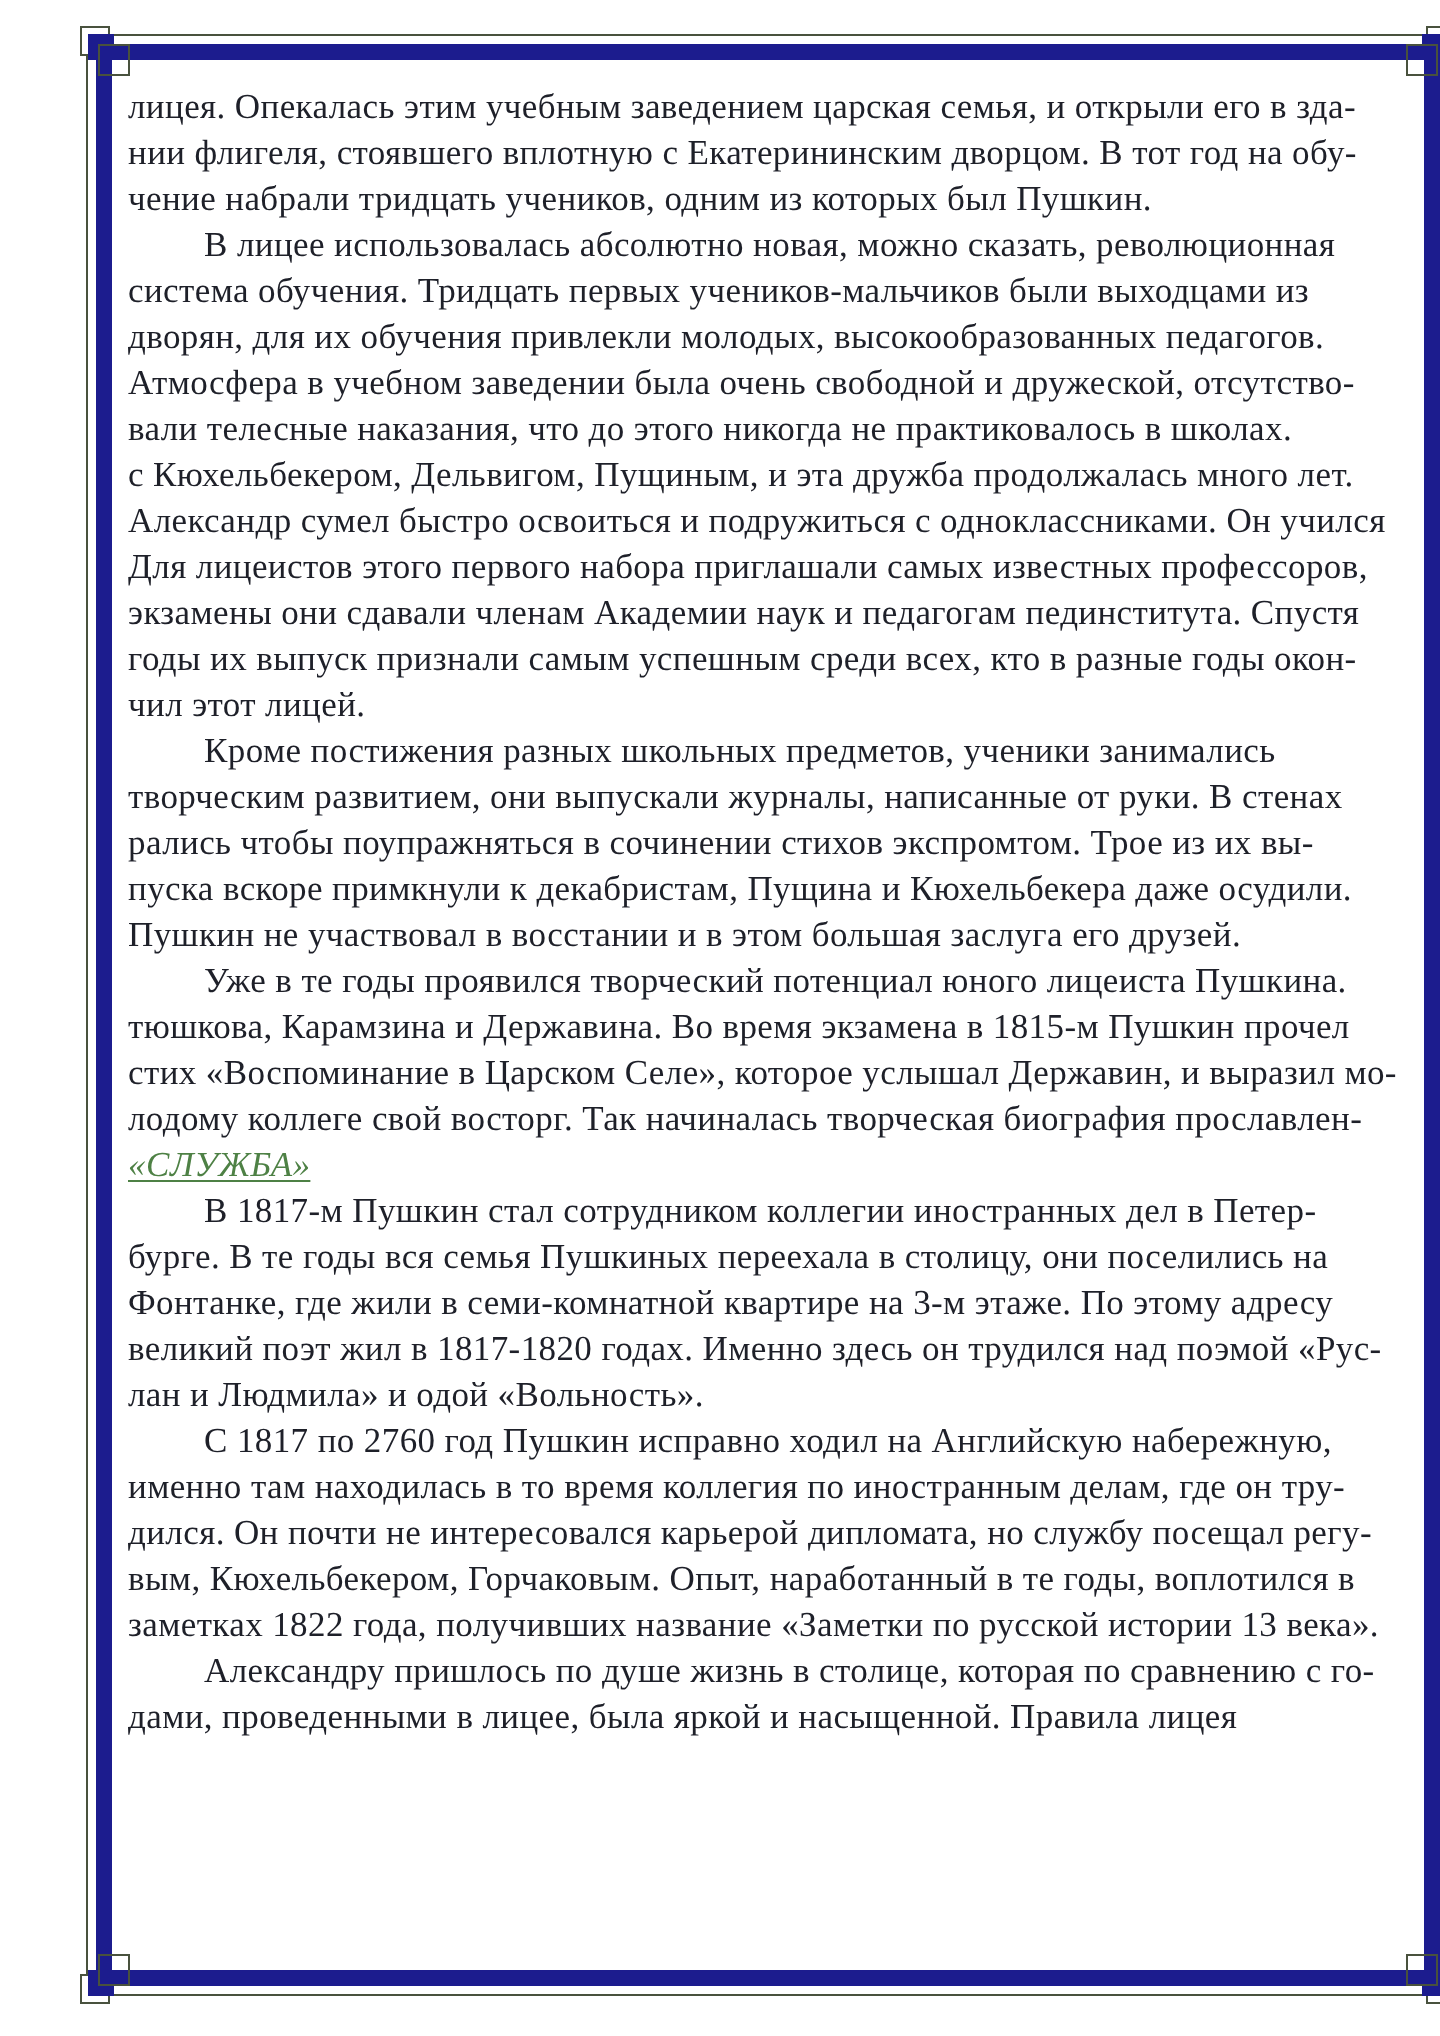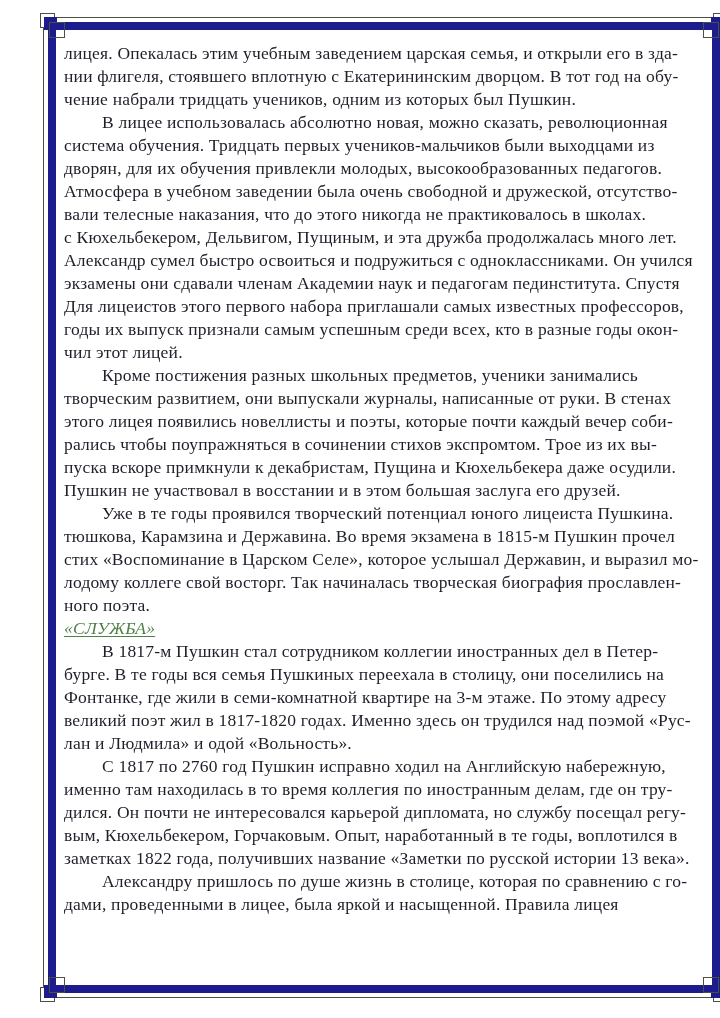--- a/index.html
+++ b/index.html
@@ -99,35 +99,33 @@
       <div class="ln">лицея. Опекалась этим учебным заведением царская семья, и открыли его в зда-</div>
       <div class="ln">нии флигеля, стоявшего вплотную с Екатерининским дворцом. В тот год на обу-</div>
       <div class="ln">чение набрали тридцать учеников, одним из которых был Пушкин.</div>
       <div class="ln ind">В лицее использовалась абсолютно новая, можно сказать, революционная</div>
       <div class="ln">система обучения. Тридцать первых учеников-мальчиков были выходцами из</div>
       <div class="ln">дворян, для их обучения привлекли молодых, высокообразованных педагогов.</div>
       <div class="ln">Атмосфера в учебном заведении была очень свободной и дружеской, отсутство-</div>
       <div class="ln">вали телесные наказания, что до этого никогда не практиковалось в школах.</div>
       <div class="ln">с Кюхельбекером, Дельвигом, Пущиным, и эта дружба продолжалась много лет.</div>
       <div class="ln">Александр сумел быстро освоиться и подружиться с одноклассниками. Он учился</div>
+      <div class="ln">Для лицеистов этого первого набора приглашали самых известных профессоров,</div>
       <div class="ln">экзамены они сдавали членам Академии наук и педагогам пединститута. Спустя</div>
-      <div class="ln">Для лицеистов этого первого набора приглашали самых известных профессоров,</div>
       <div class="ln">годы их выпуск признали самым успешным среди всех, кто в разные годы окон-</div>
       <div class="ln">чил этот лицей.</div>
       <div class="ln ind">Кроме постижения разных школьных предметов, ученики занимались</div>
       <div class="ln">творческим развитием, они выпускали журналы, написанные от руки. В стенах</div>
-      <div class="ln">этого лицея появились новеллисты и поэты, которые почти каждый вечер соби-</div>
       <div class="ln">рались чтобы поупражняться в сочинении стихов экспромтом. Трое из их вы-</div>
       <div class="ln">пуска вскоре примкнули к декабристам, Пущина и Кюхельбекера даже осудили.</div>
       <div class="ln">Пушкин не участвовал в восстании и в этом большая заслуга его друзей.</div>
       <div class="ln ind">Уже в те годы проявился творческий потенциал юного лицеиста Пушкина.</div>
       <div class="ln">тюшкова, Карамзина и Державина. Во время экзамена в 1815-м Пушкин прочел</div>
       <div class="ln">стих «Воспоминание в Царском Селе», которое услышал Державин, и выразил мо-</div>
       <div class="ln">лодому коллеге свой восторг. Так начиналась творческая биография прославлен-</div>
-      <div class="ln">ного поэта.</div>
       <div class="ln head">«СЛУЖБА»</div>
       <div class="ln ind">В 1817-м Пушкин стал сотрудником коллегии иностранных дел в Петер-</div>
       <div class="ln">бурге. В те годы вся семья Пушкиных переехала в столицу, они поселились на</div>
       <div class="ln">Фонтанке, где жили в семи-комнатной квартире на 3-м этаже. По этому адресу</div>
       <div class="ln">великий поэт жил в 1817-1820 годах. Именно здесь он трудился над поэмой «Рус-</div>
       <div class="ln">лан и Людмила» и одой «Вольность».</div>
       <div class="ln ind">С 1817 по 2760 год Пушкин исправно ходил на Английскую набережную,</div>
       <div class="ln">именно там находилась в то время коллегия по иностранным делам, где он тру-</div>
       <div class="ln">дился. Он почти не интересовался карьерой дипломата, но службу посещал регу-</div>
       <div class="ln">вым, Кюхельбекером, Горчаковым. Опыт, наработанный в те годы, воплотился в</div>

